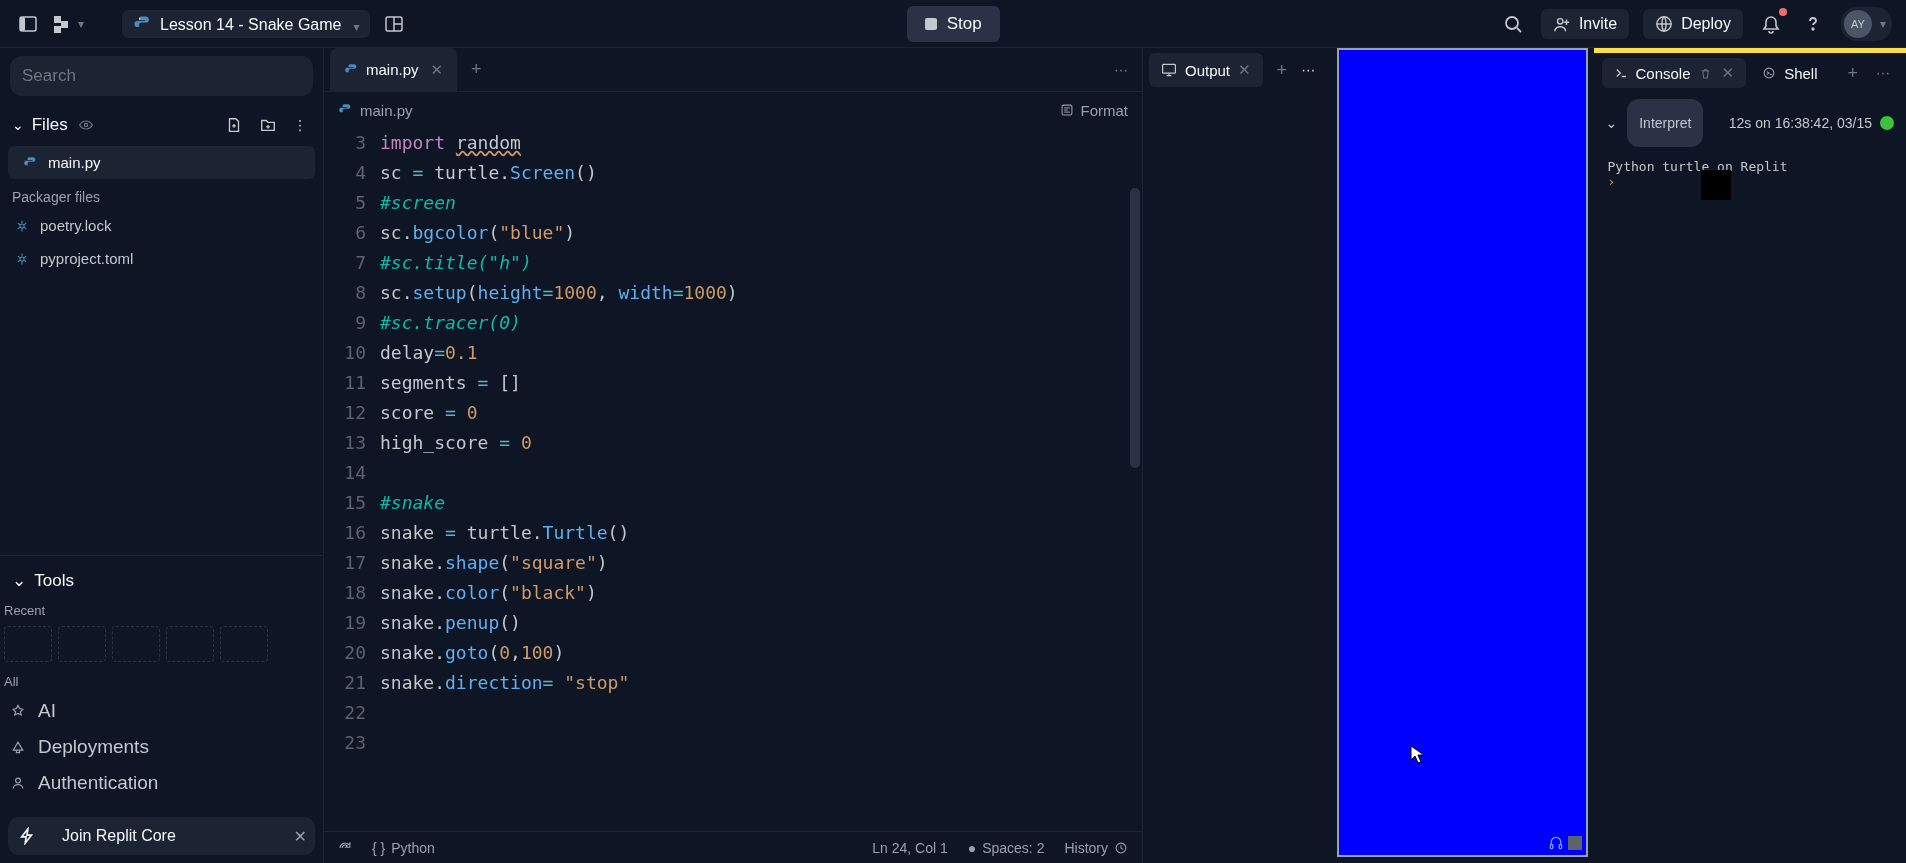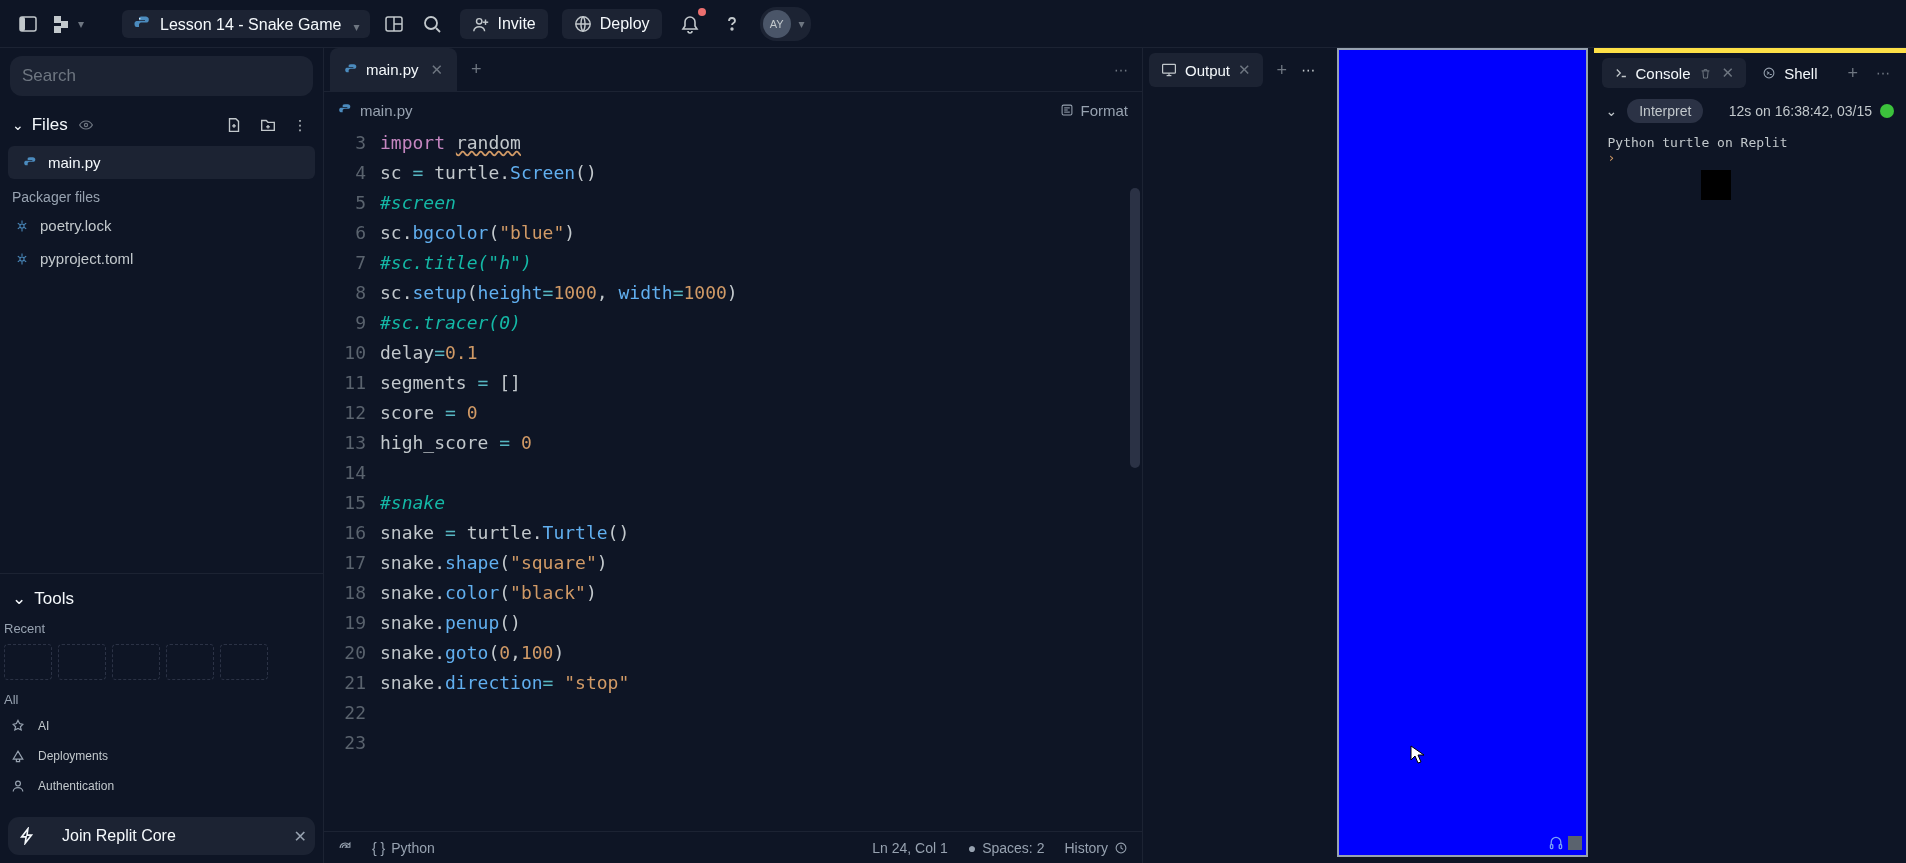--- a/index.html
+++ b/index.html
@@ -51,21 +51,21 @@
 .file-item { display:flex; align-items:center; gap:10px; padding:8px 14px; cursor:pointer; color:#c2c8cc; font-size:15px;}
 .file-item.active { background:#1c2333; border-radius:6px; margin:0 8px; color:#f5f9fc;}
 .file-item .fi-icon{width:16px;display:flex;justify-content:center;}
 .pkg-lbl { padding:10px 12px 4px; color:#97a2b0; font-size:14px;}
 .tools-hdr { padding:14px 12px 8px; display:flex; align-items:center; gap:8px; color:#f5f9fc; font-size:17px; font-weight:500; border-top:1px solid #1c2333; margin-top:auto;}
 .tools-sec{padding:0 0 8px;}
 .recent-lbl{padding:4px 4px;color:#97a2b0;font-size:13px;}
 .recent-row{display:flex;gap:6px;padding:4px 4px;}
 .recent-box{width:48px;height:36px;border:1px dashed #2b3245;border-radius:4px;}
 .all-lbl{padding:8px 4px 4px;color:#97a2b0;font-size:13px;}
-.tool-item{display:flex;align-items:center;gap:10px;padding:7px 10px;cursor:pointer;color:#c2c8cc;font-size:12px;}
+.tool-item{display:flex;align-items:center;gap:10px;padding:7px 10px;cursor:pointer;color:#c2c8cc;font-size:19px;}
 .tool-item .ti-icon{width:18px;color:#97a2b0;}
 .join-core{margin:8px;padding:10px;background:#1c2333;border-radius:11px;display:flex;align-items:center;gap:26px;color:#f5f9fc;font-size:16px;position:relative;}
 .join-core .close{position:absolute;right:8px;top:10px;color:#97a2b0;cursor:pointer;}
 
 .editor-pane{flex:1;display:flex;flex-direction:column;background:#0e1525;min-width:0;}
 .tabs-row{height:44px;display:flex;align-items:center;background:#0e1525;border-bottom:1px solid #1c2333;}
 .tab{display:flex;align-items:center;gap:8px;padding:0 14px;height:100%;background:#1c2333;border-radius:8px 8px 0 0;color:#f5f9fc;font-size:15px;cursor:pointer;margin-left:6px;}
 .tab .x{color:#6e7681;margin-left:4px;}
 .tab-add{padding:0 14px;color:#6e7681;cursor:pointer;font-size:18px;}
 .tabs-row .dots{margin-left:auto;margin-right:14px;color:#6e7681;cursor:pointer;}
@@ -99,21 +99,21 @@
 .out-corner .sq{width:14px;height:14px;background:#5a636e;}
 
 .console-area{height:180px;display:flex;flex-direction:column;border-top:5px solid #fde047;}
 .console-tabs{height:40px;display:flex;align-items:center;padding:0 8px;gap:4px;}
 .ctab{display:flex;align-items:center;gap:8px;padding:0 12px;height:30px;border-radius:6px;color:#f5f9fc;font-size:15px;cursor:pointer;}
 .ctab.active{background:#1c2333;}
 .ctab .trash{color:#6e7681;font-size:13px;}
 .ctab .x{color:#6e7681;margin-left:2px;}
 .console-tabs .dots{margin-left:auto;margin-right:8px;color:#6e7681;cursor:pointer;}
 .interp-row{display:flex;align-items:center;padding:6px 12px;gap:10px;}
-.interp-chip{background:#2b3245;padding:4px 12px;border-radius:12px;color:#c2c8cc;font-size:14px;}
+.interp-chip{background:#2b3245;padding:16px 12px;border-radius:12px;color:#c2c8cc;font-size:14px;}
 .interp-row .spacer{flex:1;}
 .run-status{color:#c2c8cc;font-size:14px;display:flex;align-items:center;gap:8px;}
 .green-dot{width:14px;height:14px;background:#3cc23c;border-radius:50%;}
 .console-out{padding:6px 14px;font-family:'Consolas',monospace;font-size:13px;color:#c2c8cc;}
 .console-out .prompt{color:#d19a66;}
 
 svg{display:block;}
 </style>
 </head>
 <body>
@@ -143,20 +143,26 @@
       </span>
       <span>Lesson 14 - Snake Game</span>
       <span class="chev">▾</span>
     </div>
     <div class="tb-icon">
       <svg width="20" height="20" viewBox="0 0 20 20" fill="none" stroke="#c2c8cc" stroke-width="1.5">
           <rect x="2" y="3" width="16" height="14" rx="2"></rect>
           <line x1="10" y1="3" x2="10" y2="17"></line>
           <line x1="10" y1="10" x2="18" y2="10"></line>
         </svg>
+    </div>
+  </div>
+  <div class="tb-center">
+    <div class="stop-btn">
+      <div class="stop-sq"></div>
+      <span>Stop</span>
     </div>
   </div>
   <div class="tb-right">
     <div class="tb-icon">
       <svg width="20" height="20" viewBox="0 0 20 20" fill="none" stroke="#c2c8cc" stroke-width="1.8">
           <circle cx="9" cy="9" r="6"></circle>
           <line x1="14" y1="14" x2="18" y2="18"></line>
         </svg>
     </div>
     <div class="tb-btn dark">

